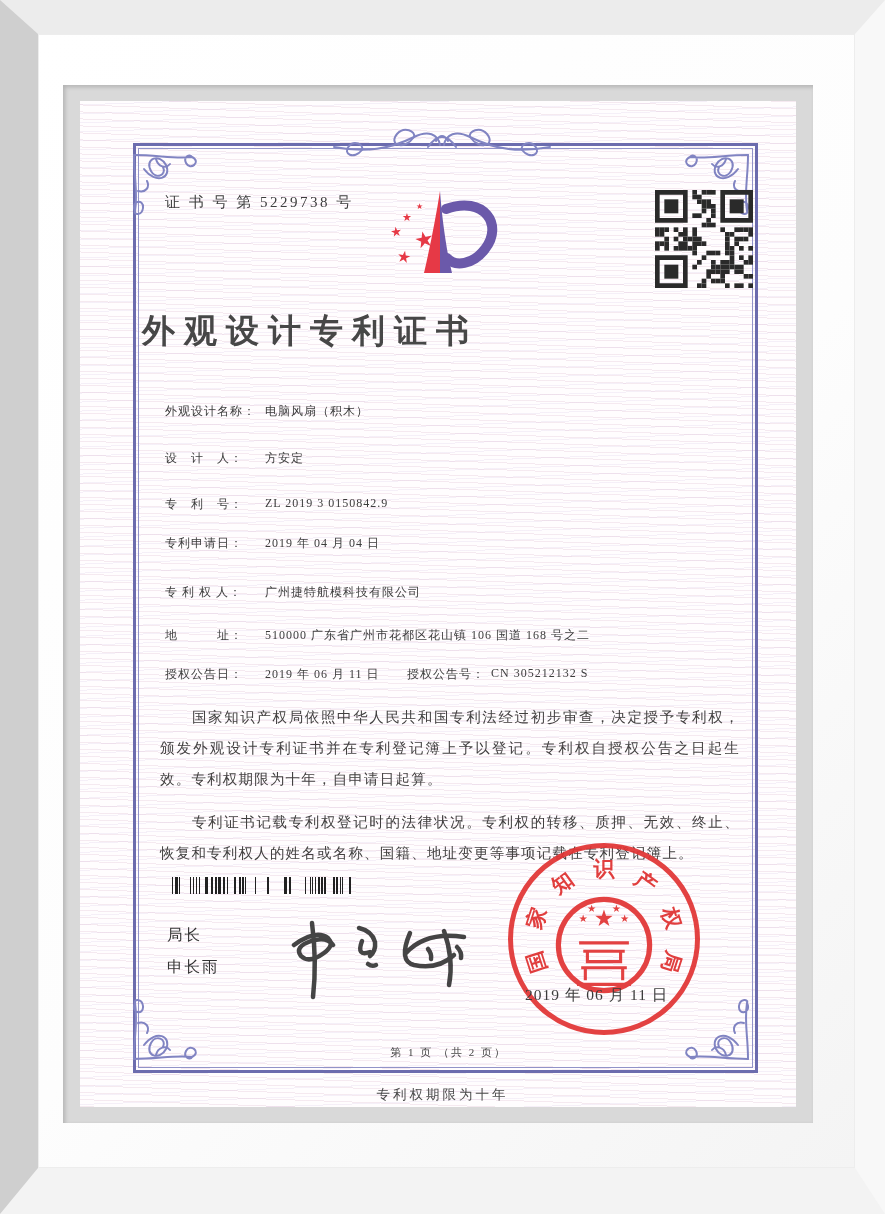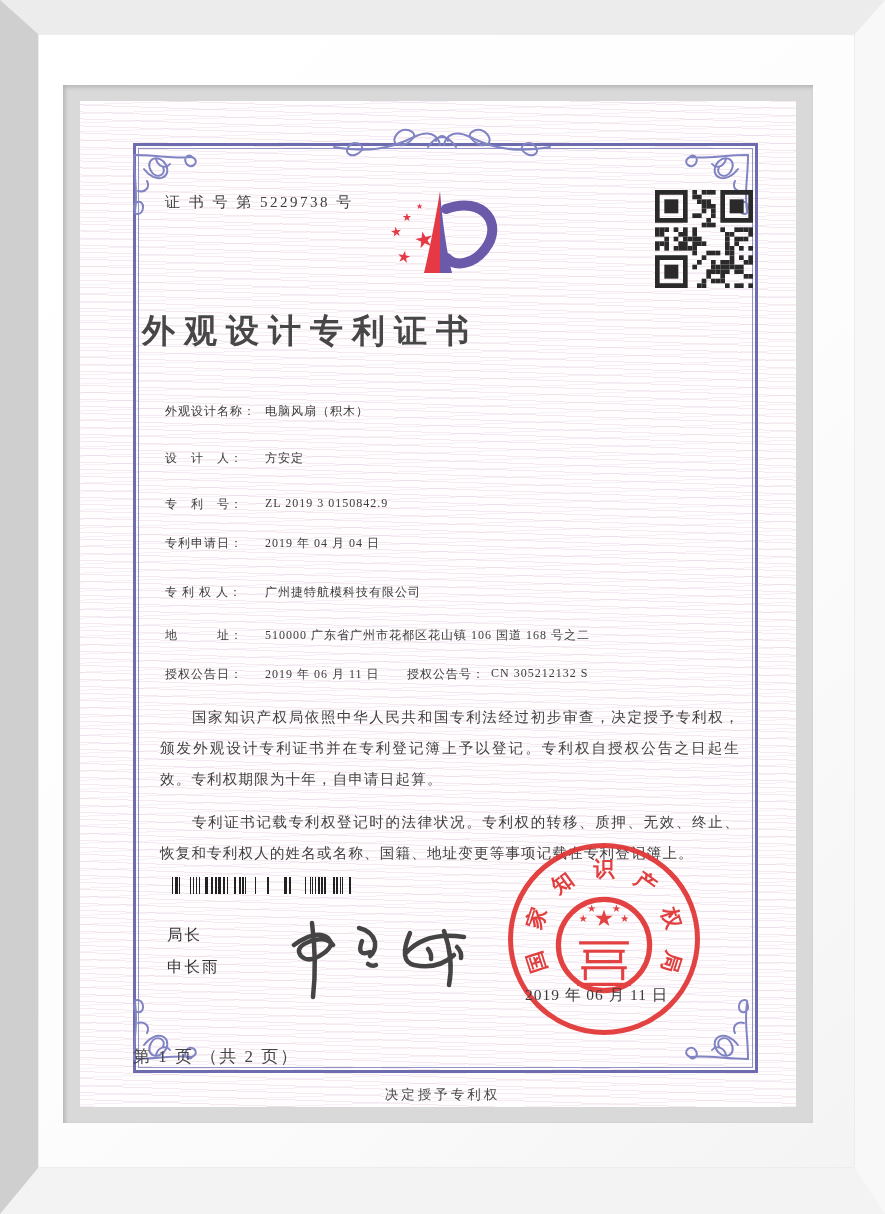--- a/index.html
+++ b/index.html
@@ -50,22 +50,22 @@
     font-family:Liberation Sans, sans-serif;color:#333;text-align:right;}
   .chief-name{position:absolute;left:87px;top:856px;font-size:15.5px;letter-spacing:2px;
     font-family:"Liberation Sans","DejaVu Sans",sans-serif;color:#333;}
   .signature{position:absolute;left:198px;top:810px;}
   .seal{position:absolute;left:428px;top:742px;width:192px;height:192px;opacity:.93;}
   .seal-ring{position:absolute;inset:0;border:5px solid #e13434;border-radius:50%;}
   .seal-char{position:absolute;left:50%;top:50%;width:26px;margin-left:-13px;margin-top:-13px;
     text-align:center;font-size:21px;font-weight:bold;color:#df3030;
     transform:rotate(var(--a)) translateY(-71px);}
   .seal-date{position:absolute;left:445px;top:884px;font-size:15.5px;letter-spacing:1px;color:#3b3b3b;z-index:3;}
-  .page-no{position:absolute;left:53px;top:944px;width:619px;text-align:left;
-    font-size:17px;letter-spacing:2px;color:#454545;}
+  .page-no{position:absolute;left:59px;top:944px;width:619px;text-align:center;
+    font-size:11px;letter-spacing:2px;color:#454545;}
   .back-note{position:absolute;left:53px;top:985px;width:619px;text-align:center;
     font-size:13.5px;letter-spacing:3px;color:#4a4a4a;}
 </style>
 </head>
 <body>
 
 <div class="photo">
 
   <div class="frame-bevel"></div>
   <div class="frame-face"></div>
@@ -353,15 +353,15 @@
         <text x="30" y="32" font-size="10" fill="#e13434" stroke="none" text-anchor="middle">★</text>
         <text x="38" y="22" font-size="10" fill="#e13434" stroke="none" text-anchor="middle">★</text>
         <text x="62" y="22" font-size="10" fill="#e13434" stroke="none" text-anchor="middle">★</text>
         <text x="70" y="32" font-size="10" fill="#e13434" stroke="none" text-anchor="middle">★</text>
         <path d="M26,52 h48 M30,60 h40 M34,60 v10 h32 v-10 M28,76 h44 M32,76 v12 M68,76 v12 M24,92 h52" stroke-width="3"></path>
       </svg>
     </div>
     <div class="seal-date">2019 年 06 月 11 日</div>
 
     <div class="page-no">第 1 页 （共 2 页）</div>
-    <div class="back-note">决定授予专利权</div>
+    <div class="back-note">专利权期限为十年</div>
   </div>
 </div>
 
 </body></html>

